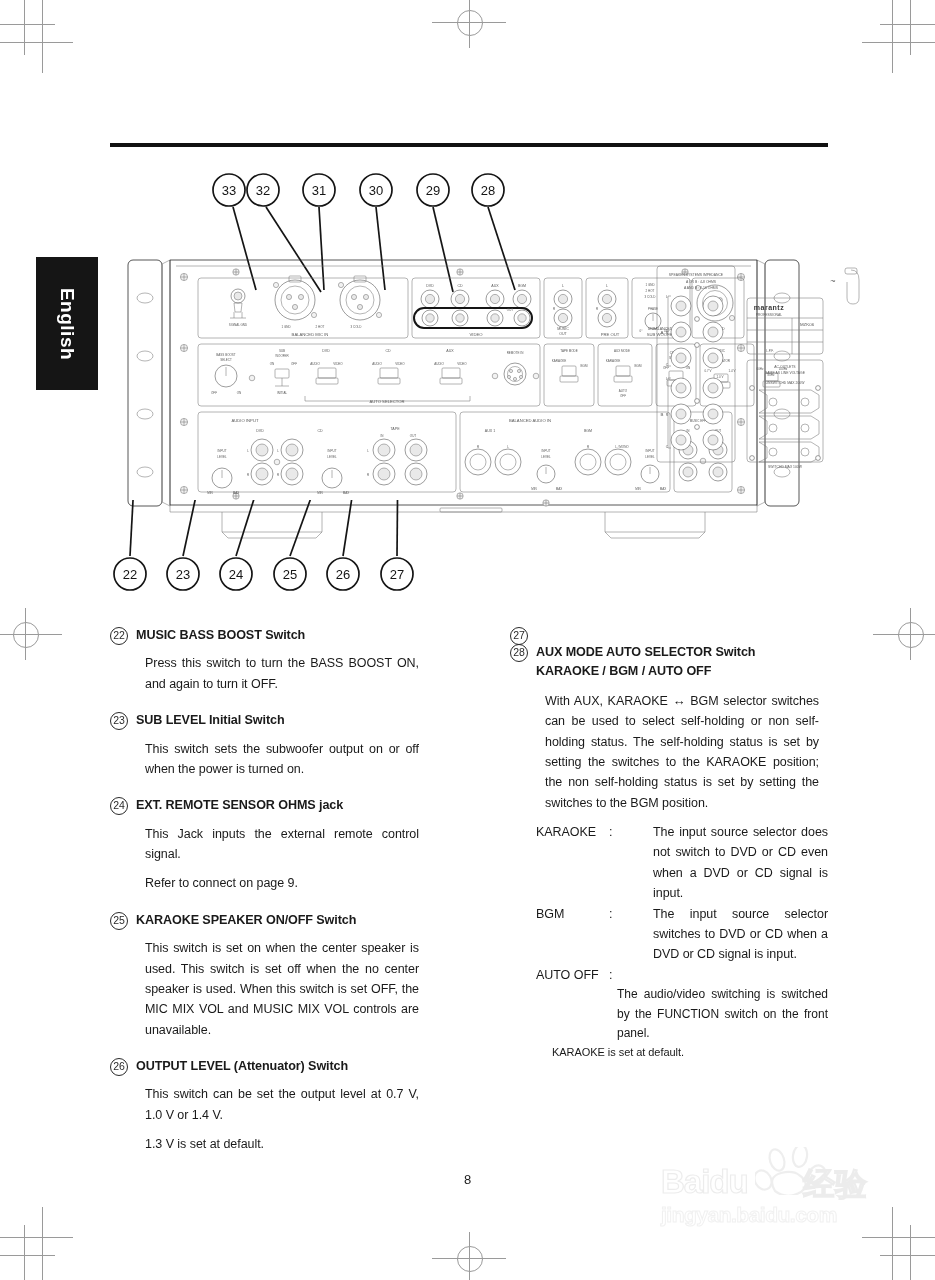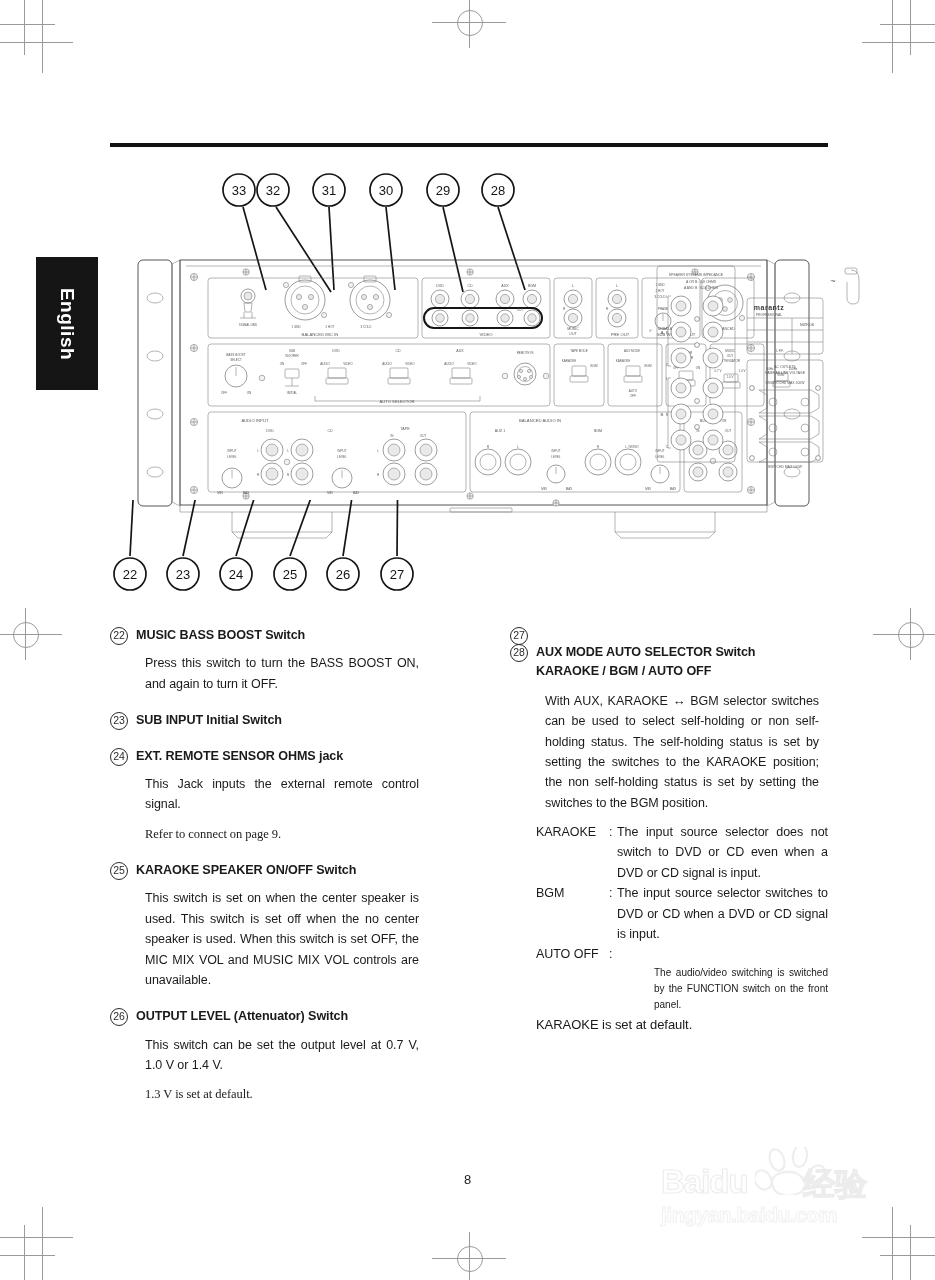--- a/index.html
+++ b/index.html
@@ -31,21 +31,21 @@
     transform:translate(-50%,-50%) rotate(90deg);
     transform-origin:center center;
     white-space:nowrap;
     font-size:19px;font-weight:bold;letter-spacing:.5px;
   }
 
   
   .top-rule{position:absolute;left:110px;top:143px;width:718px;height:4px;background:#111;}
 
   
-  .figure{position:absolute;left:120px;top:160px;width:718px;height:430px;}
+  .figure{position:absolute;left:110px;top:160px;width:718px;height:430px;}
   .figure svg{display:block;}
 
   
   .cols{position:absolute;left:110px;top:626px;width:718px;}
   .col{position:absolute;top:0;width:318px;}
   .col.left{left:0;}
   .col.right{left:400px;}
 
   .entry{margin-bottom:17px;position:relative;padding-left:26px;}
   .entry:last-child{margin-bottom:0;}
@@ -58,30 +58,30 @@
   }
   .ttl{
     font-size:12.6px;font-weight:bold;line-height:1.46;
     margin:0 0 1px 0;letter-spacing:-0.1px;
   }
   .para{
     font-size:12.5px;line-height:1.63;margin:9px;
     text-align:justify;text-justify:inter-word;
     letter-spacing:-0.05px;
   }
-  .para.nojust{text-align:left;font-family:Liberation Serif, serif;}
+  .para.nojust{text-align:left;}
 
   
   .deflist{margin:0;padding:0;}
   .defrow{display:flex;font-size:12.5px;line-height:1.63;letter-spacing:-0.05px;}
   .defterm{flex:0 0 73px;white-space:nowrap;}
   .defcolon{flex:0 0 8px;}
-  .defbody{flex:1 1 auto;text-align:justify;}
-  .defcont{margin-left:118px;text-align:justify;font-size:10px;line-height:1.63;}
-  .deffoot{font-size:13px;line-height:1.63;letter-spacing:-0.05px;}
+  .defbody{flex:1 1 auto;text-align:justify;margin-left:36px;}
+  .defcont{margin-left:81px;text-align:justify;font-size:12px;line-height:1.63;}
+  .deffoot{font-size:11px;line-height:1.63;letter-spacing:-0.05px;margin-left:16px;}
 
   .arrow-glyph{font-size:13px;font-weight:bold;letter-spacing:0;}
 
   
   .pageno{
     position:absolute;left:0;right:0;top:1172px;text-align:center;
     font-size:13px;color:#222;
   }
 
   
@@ -755,21 +755,22 @@
     <div class="col left">
 
       <div class="entry">
         <div class="num">22</div>
         <div class="ttl">MUSIC BASS BOOST Switch</div>
         <p class="para">Press this switch to turn the BASS BOOST ON, and again to turn it OFF.</p>
       </div>
 
       <div class="entry" style="margin-top:6px;">
         <div class="num">23</div>
-        <div class="ttl">SUB INPUT Initial Switch</div>
+        <div class="ttl">SUB LEVEL Initial Switch</div>
+        <p class="para">This switch sets the subwoofer output on or off when the power is turned on.</p>
       </div>
 
       <div class="entry" style="margin-top:6px;">
         <div class="num">24</div>
         <div class="ttl">EXT. REMOTE SENSOR OHMS jack</div>
         <p class="para">This Jack inputs the external remote control signal.</p>
         <p class="para nojust">Refer to connect on page 9.</p>
       </div>
 
       <div class="entry" style="margin-top:6px;">

